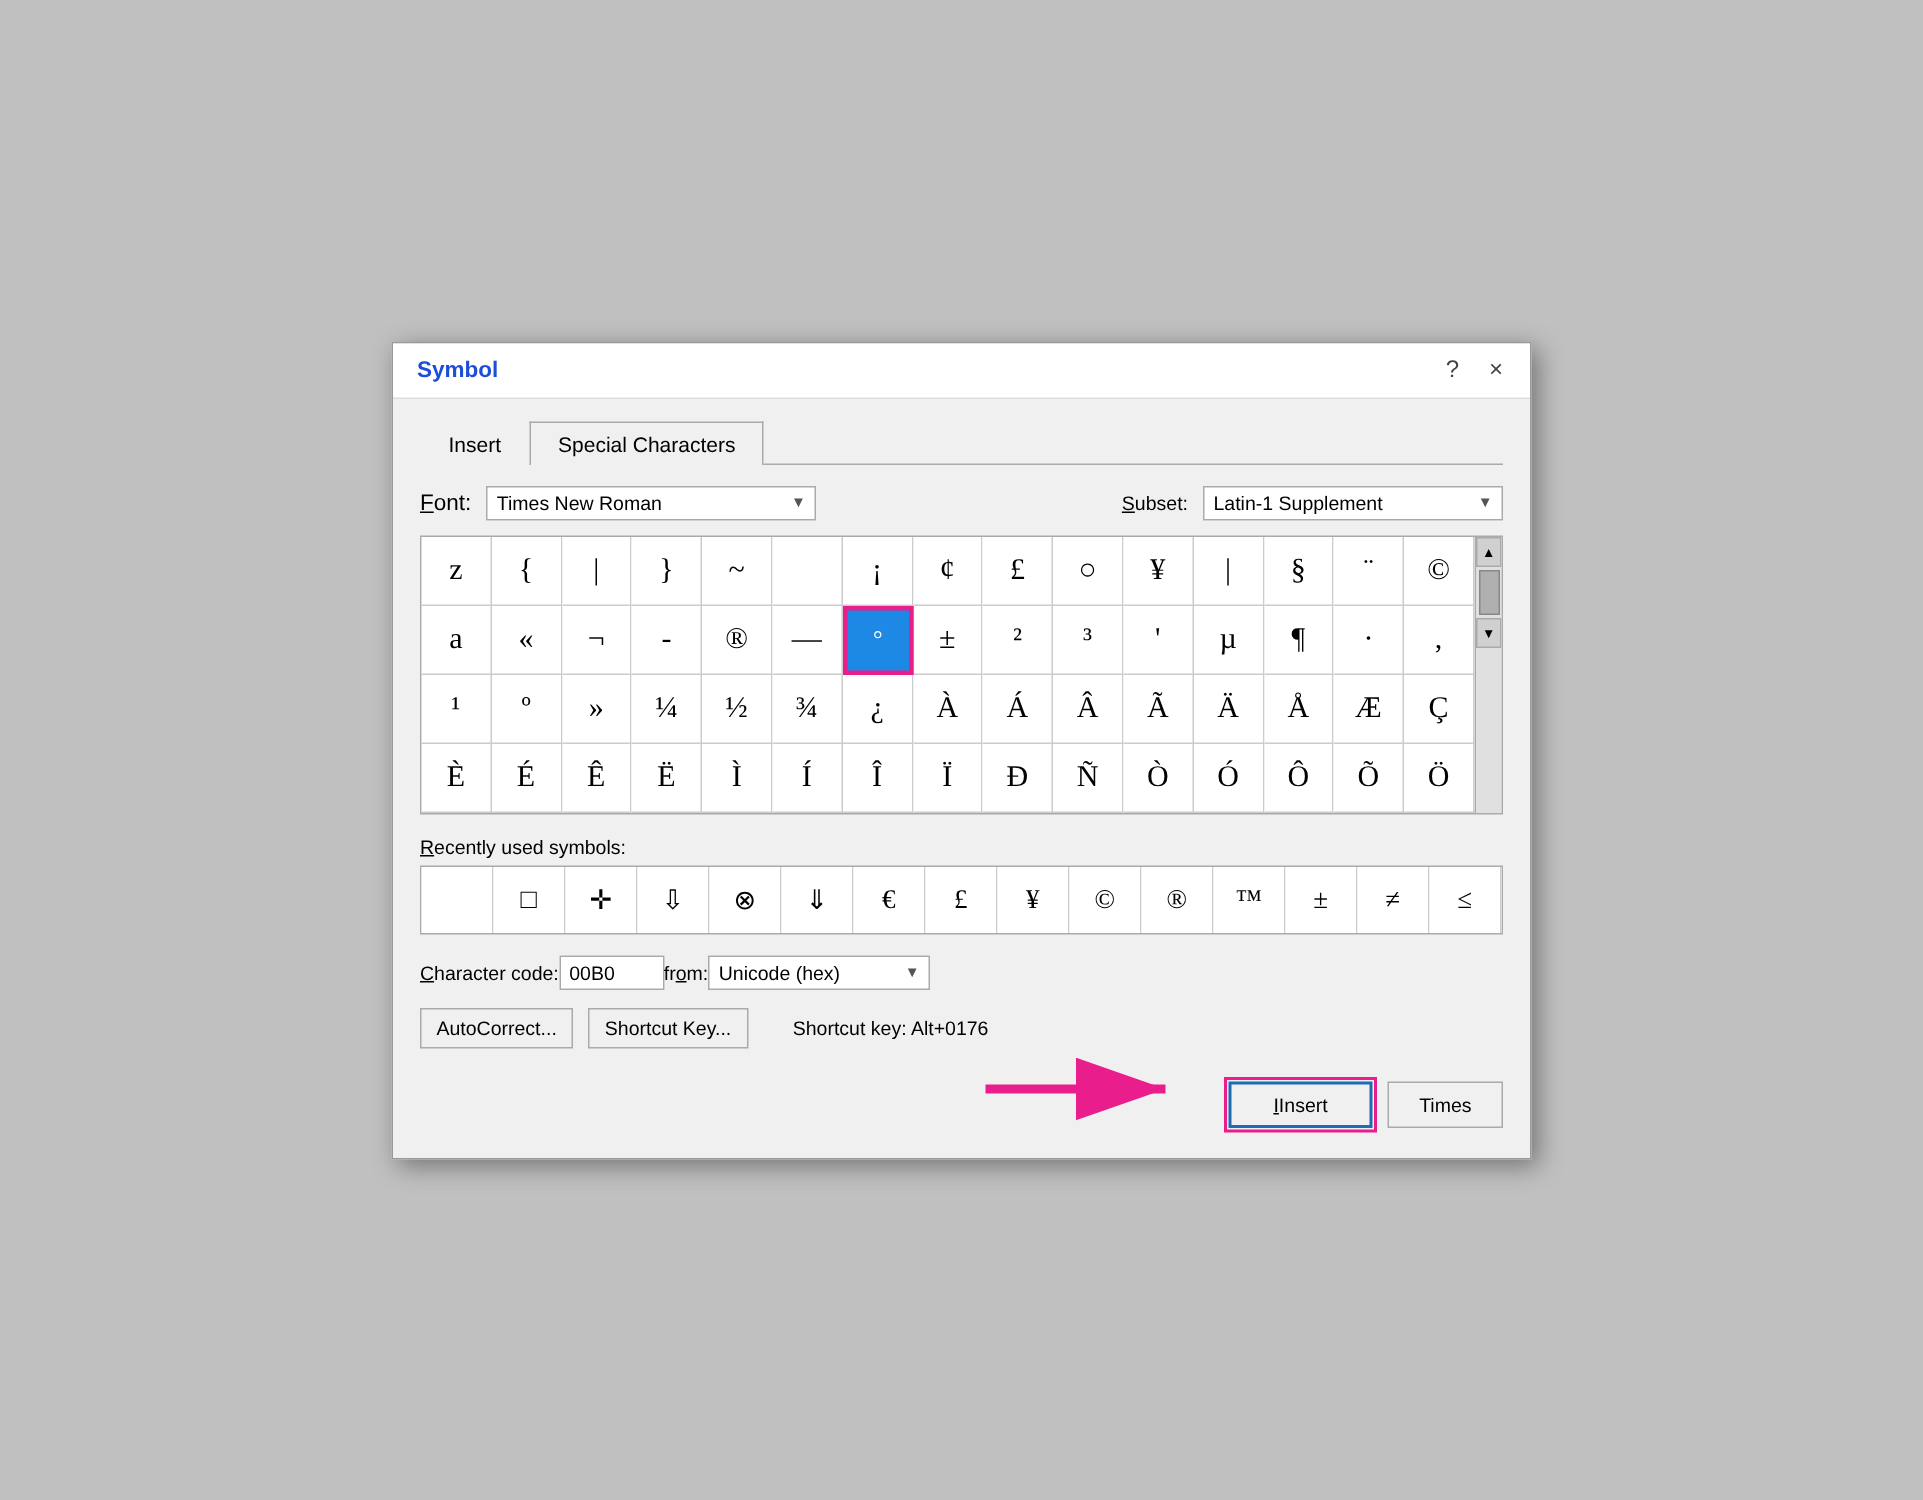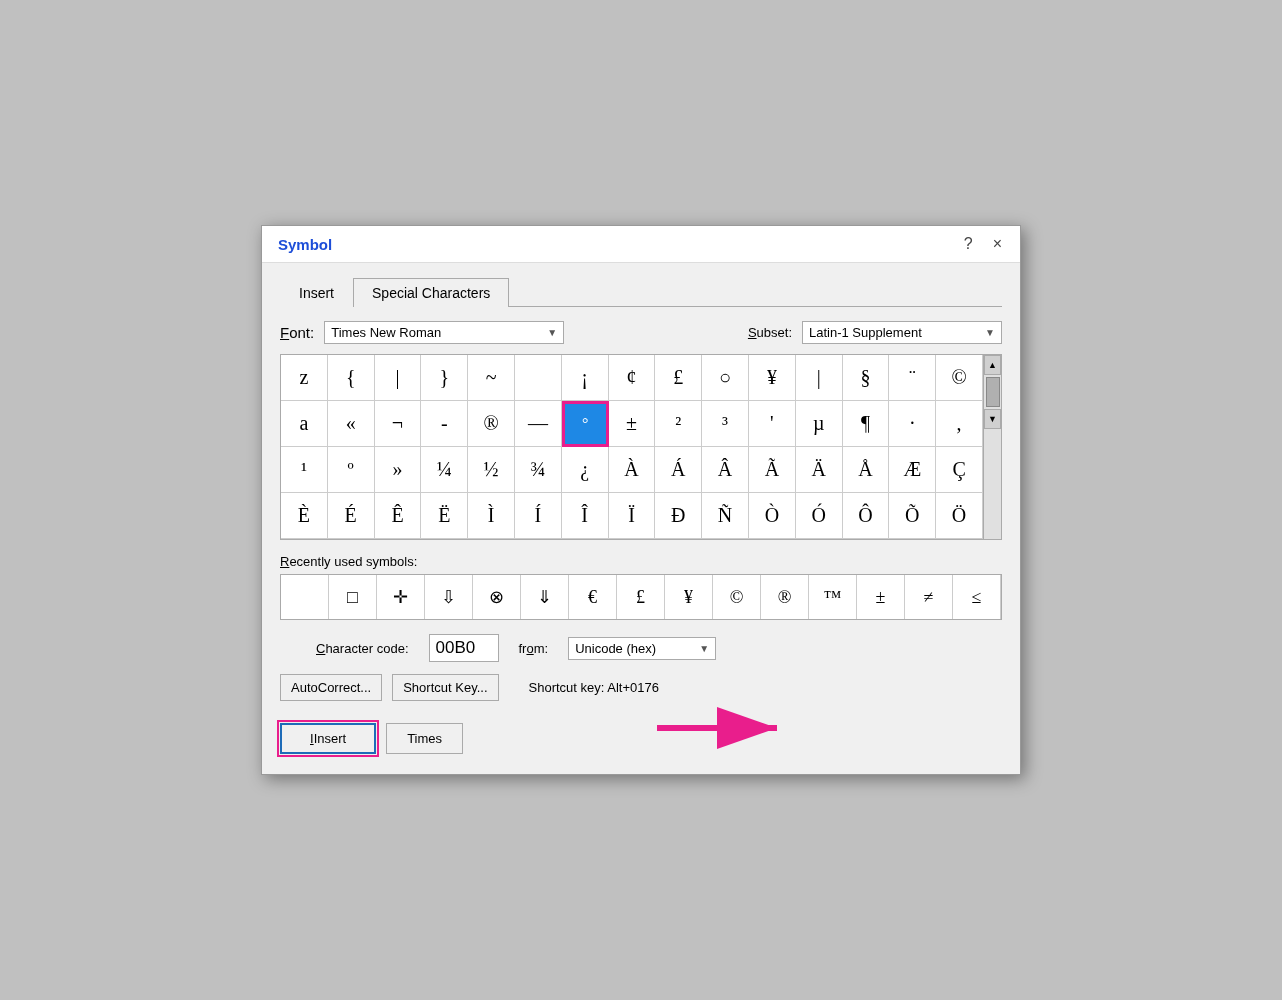--- a/index.html
+++ b/index.html
@@ -102,21 +102,21 @@
 
     .font-label span {
       text-decoration: underline;
     }
 
     .font-select {
       border: 1px solid #aaa;
       background: white;
       padding: 3px 6px;
       font-size: 13px;
-      width: 240px;
+      width: 220px;
       display: flex;
       align-items: center;
       justify-content: space-between;
       cursor: pointer;
     }
 
     .subset-label {
       font-size: 13px;
       margin-left: auto;
     }
@@ -259,37 +259,36 @@
 
     .unicode-value {
       font-size: 13px;
       color: #000;
       font-weight: 400;
     }
 
     .char-code-section {
       display: flex;
       align-items: center;
-      gap: 20px;
-      margin-left: 36px;
+      gap: 0;
     }
 
     .char-code-label {
       font-size: 13px;
     }
 
     .char-code-label span {
       text-decoration: underline;
     }
 
     .char-code-input {
       border: 1px solid #aaa;
       background: white;
       padding: 3px 6px;
-      font-size: 17px;
+      font-size: 13px;
       width: 70px;
     }
 
     .from-label {
       font-size: 13px;
     }
 
     .from-label span {
       text-decoration: underline;
     }
@@ -325,20 +324,21 @@
 
     .shortcut-key-text {
       font-size: 13px;
       margin-left: 20px;
     }
 
     
     .bottom-row {
       display: flex;
       align-items: center;
+      justify-content: flex-end;
       padding: 8px 0 4px 0;
       position: relative;
     }
 
     .action-buttons {
       display: flex;
       gap: 10px;
     }
 
     .insert-btn {

